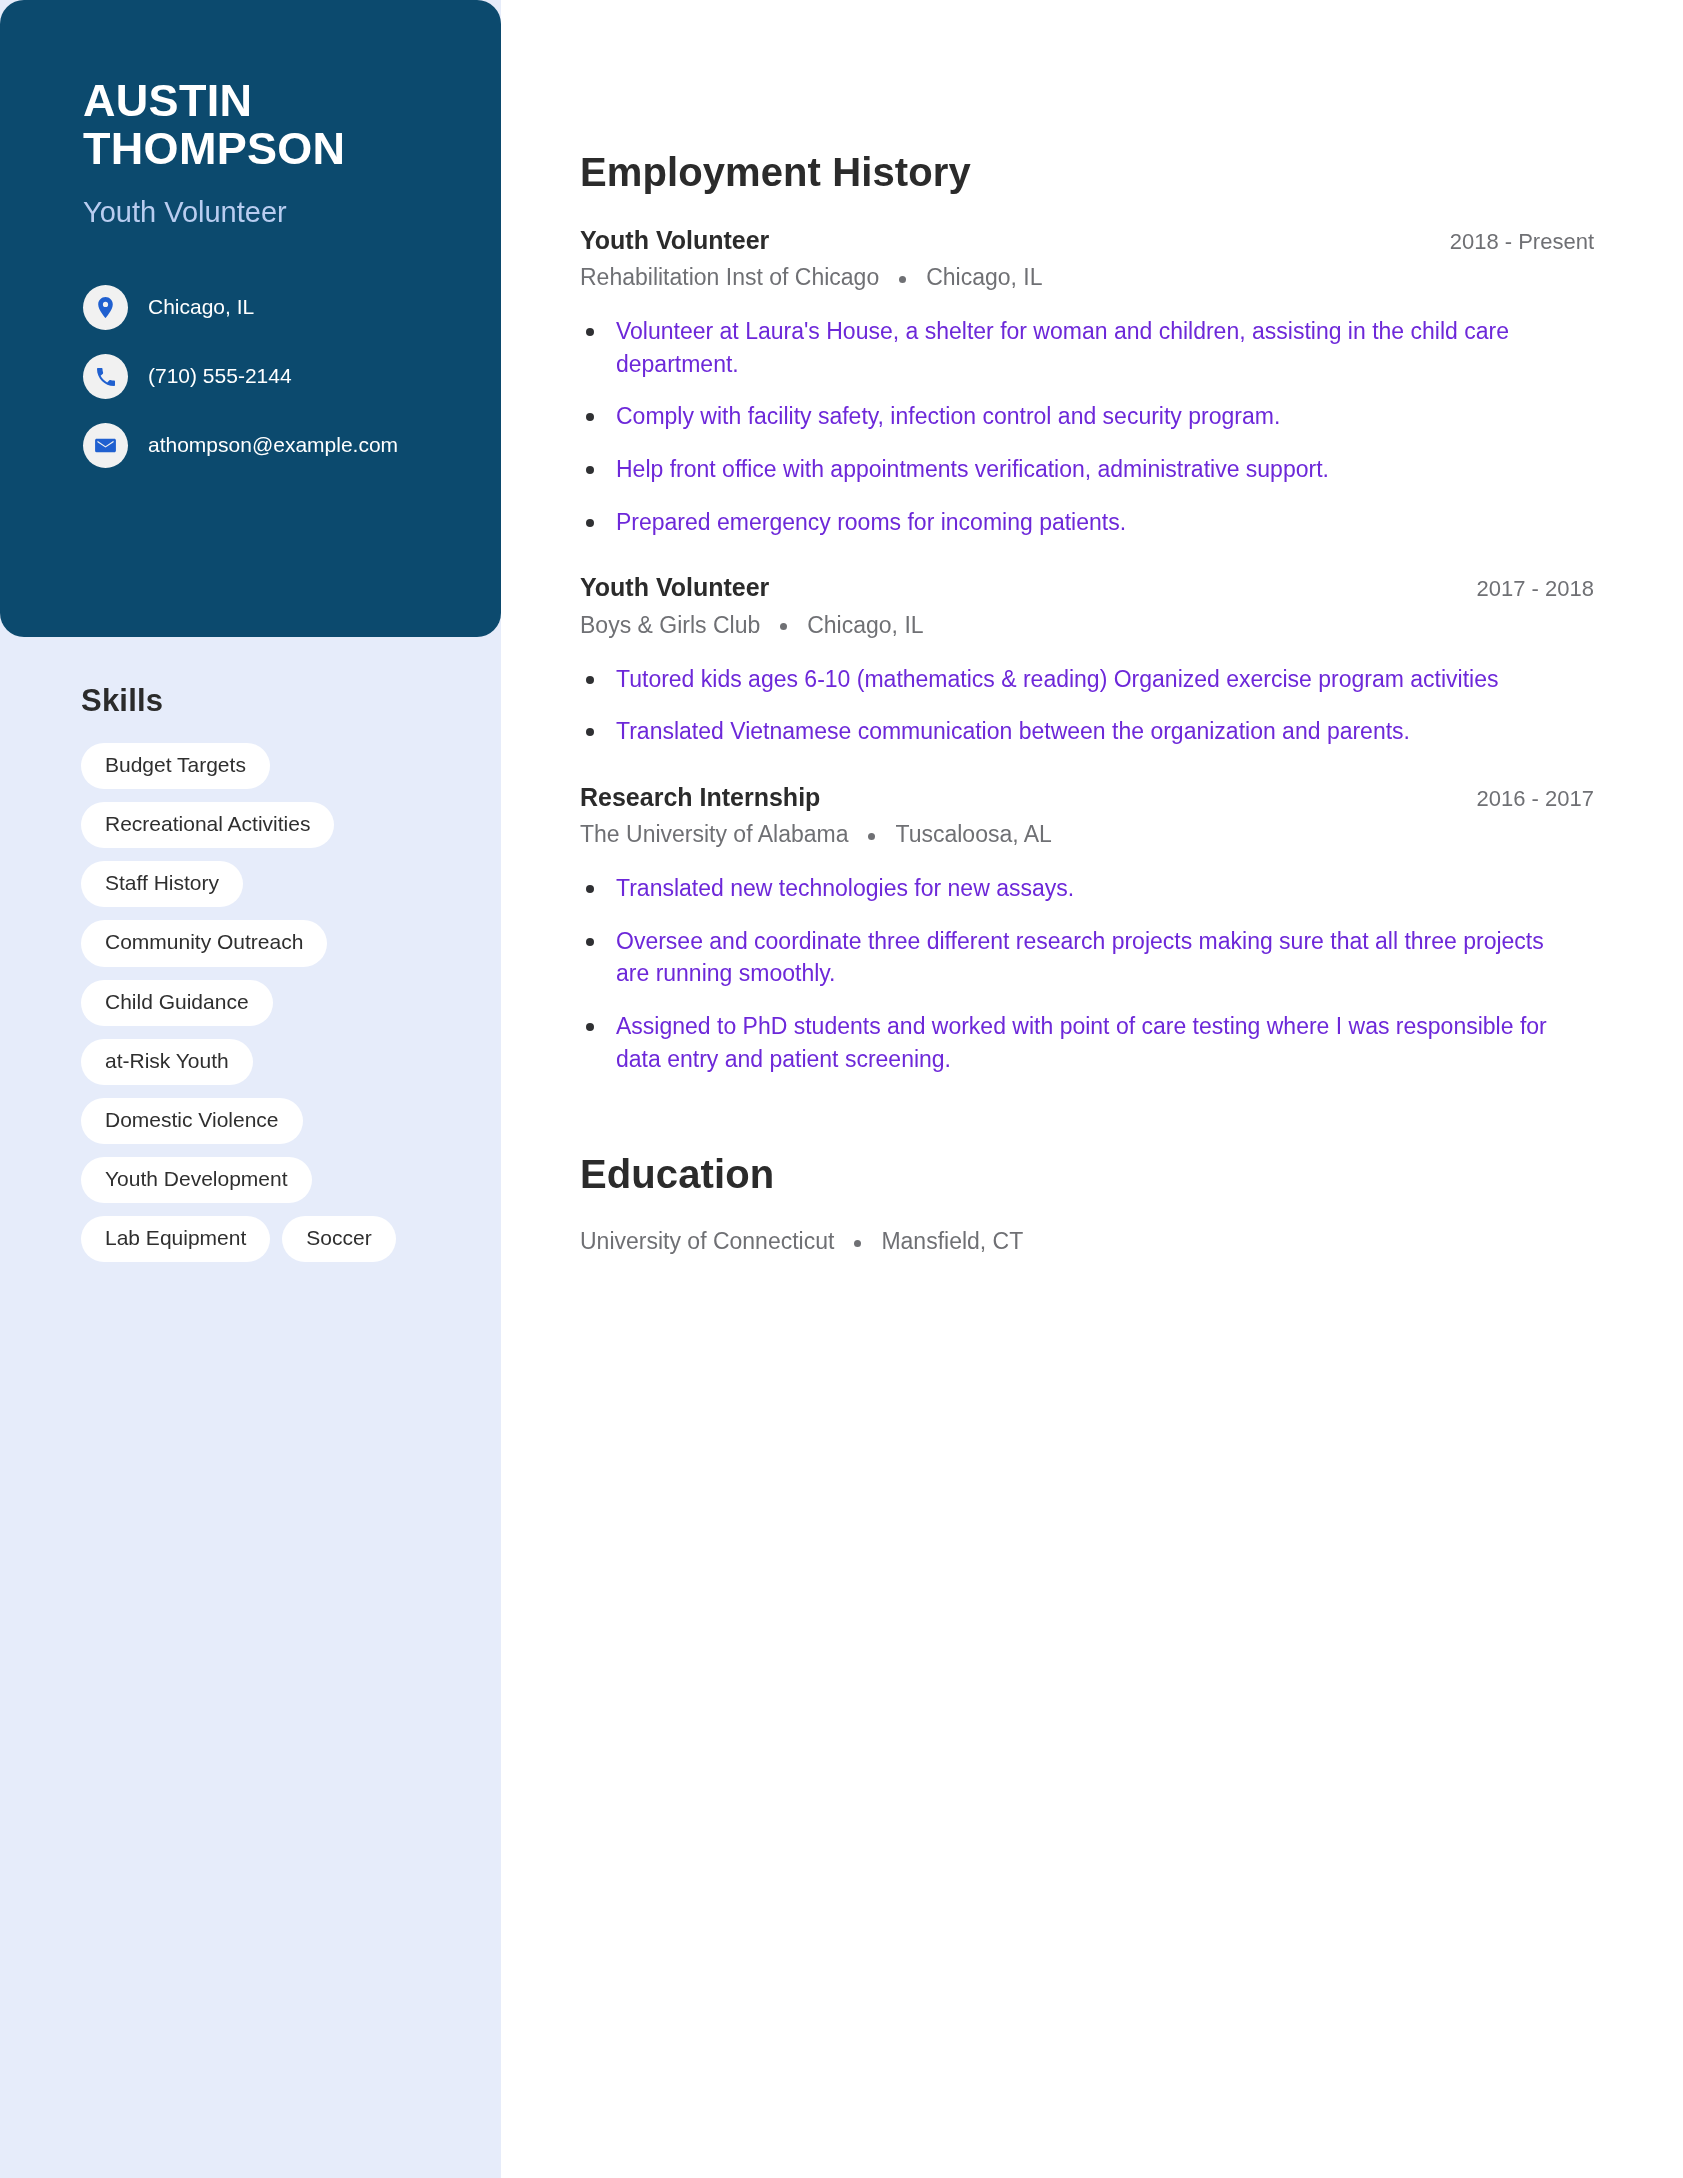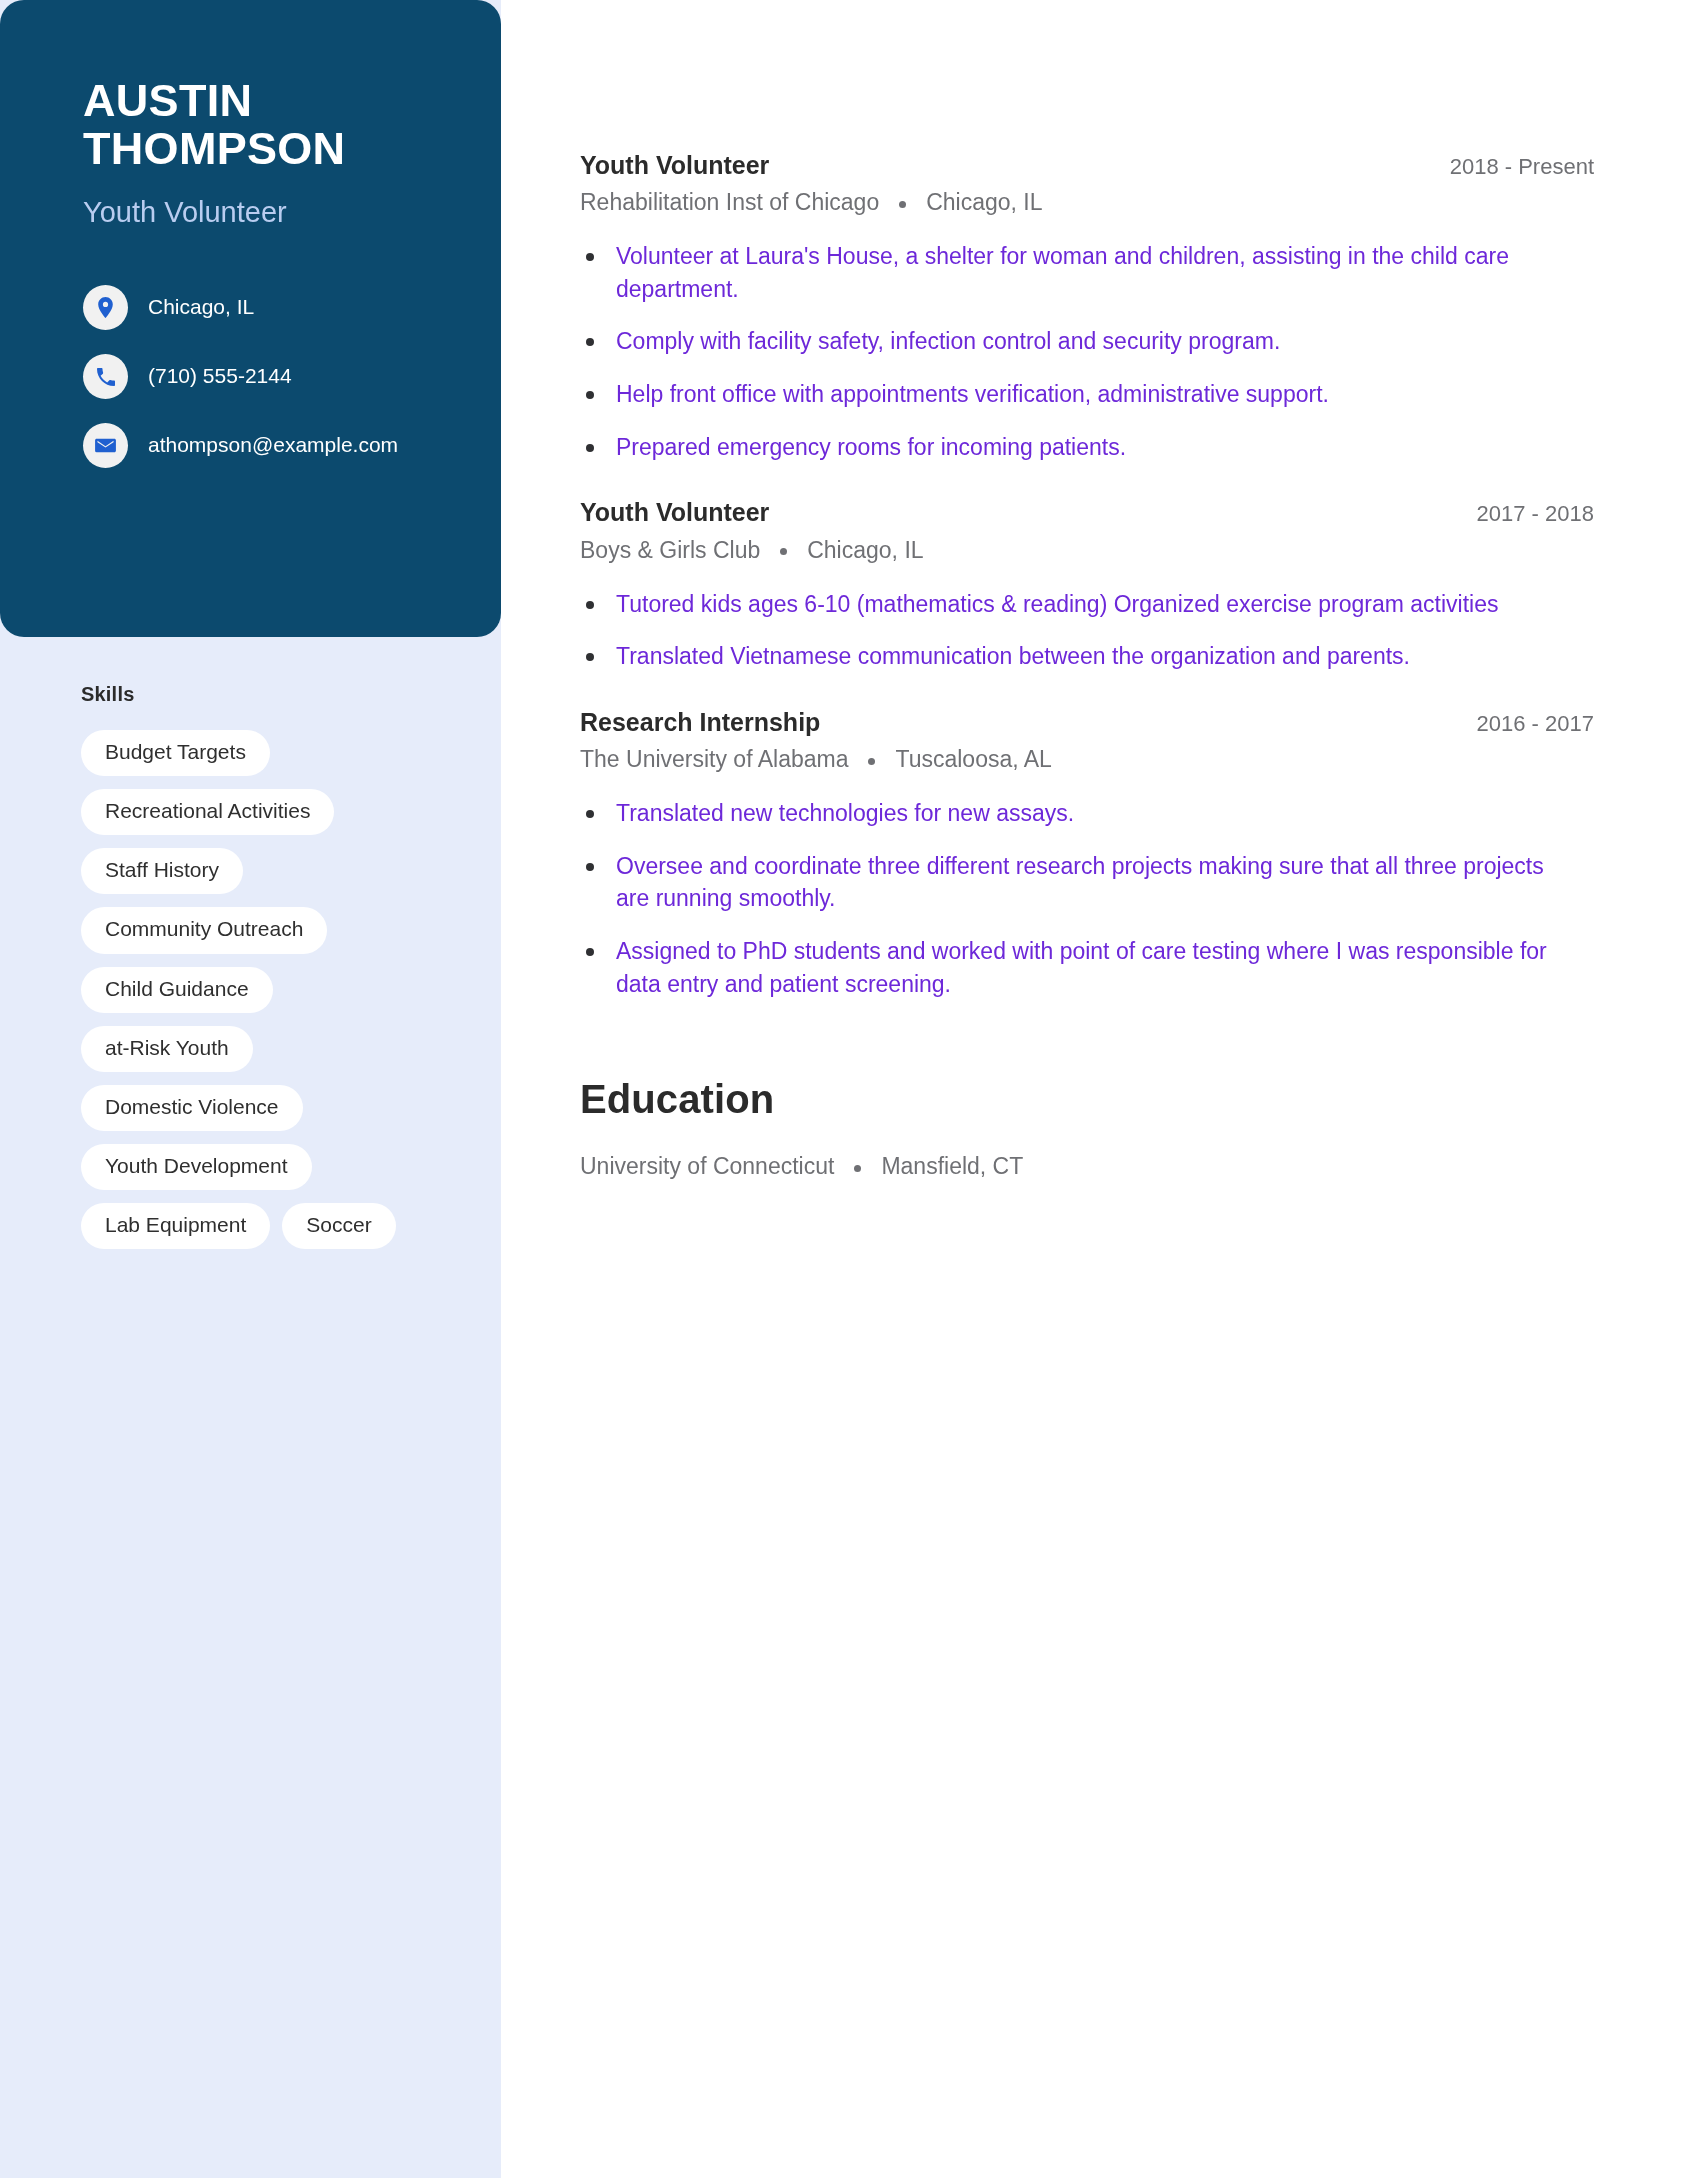--- a/index.html
+++ b/index.html
@@ -90,21 +90,21 @@
   
   .skills-block {
     position: absolute;
     left: 0;
     top: 683px;
     width: 501px;
     padding: 0 30px 0 81px;
   }
 
   .skills-title {
-    font-size: 20px;
+    font-size: 31px;
     font-weight: 700;
     color: #2b2b2b;
     margin-bottom: 24px;
     letter-spacing: 0.2px;
   }
 
   .skills-chips {
     display: flex;
     flex-wrap: wrap;
     gap: 13px 12px;
@@ -271,20 +271,21 @@
         <span class="chip">Lab Equipment</span>
         <span class="chip">Soccer</span>
       </div>
     </div>
 
   </div>
 
   <div class="right-col">
 
     <div class="section">
+      <div class="section-title">Employment History</div>
 
       <div class="entry">
         <div class="entry-head">
           <div class="entry-role">Youth Volunteer</div>
           <div class="entry-dates">2018 - Present</div>
         </div>
         <div class="entry-sub">
           <span>Rehabilitation Inst of Chicago</span>
           <span class="sep-dot"></span>
           <span>Chicago, IL</span>

